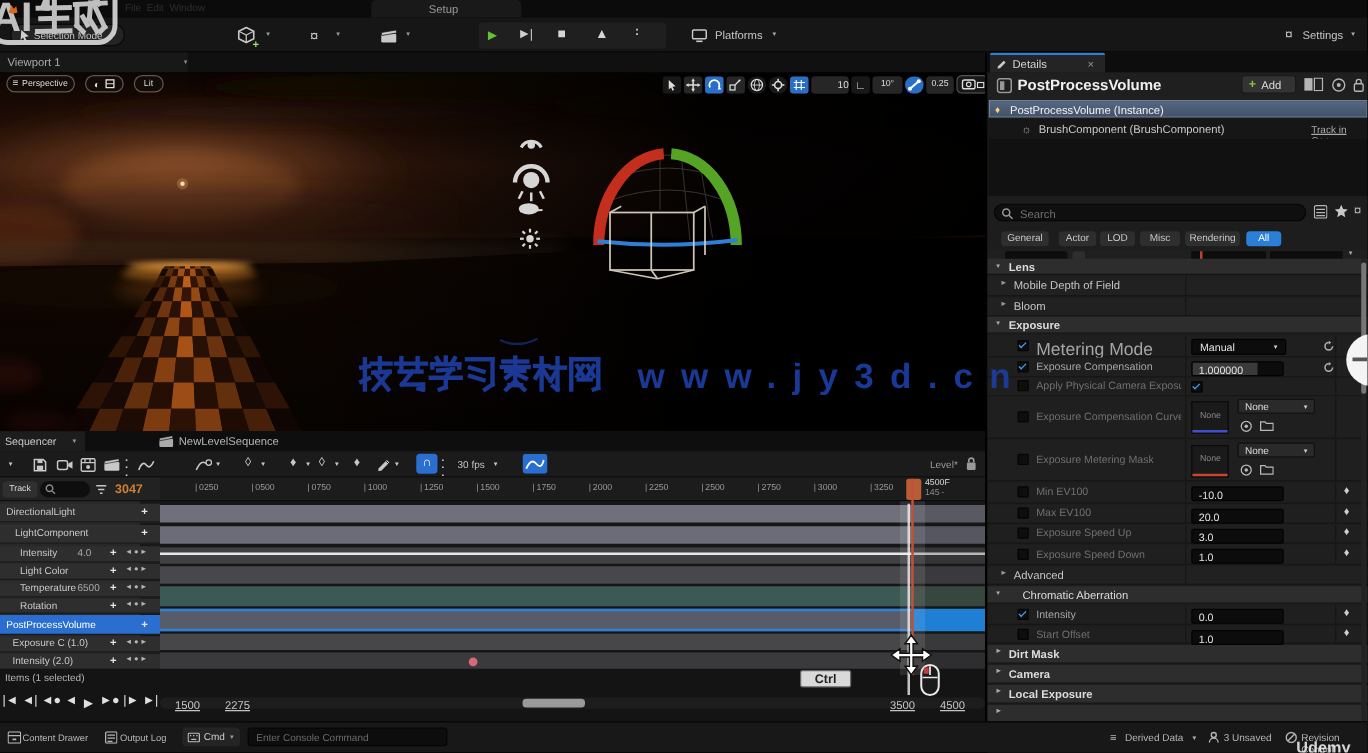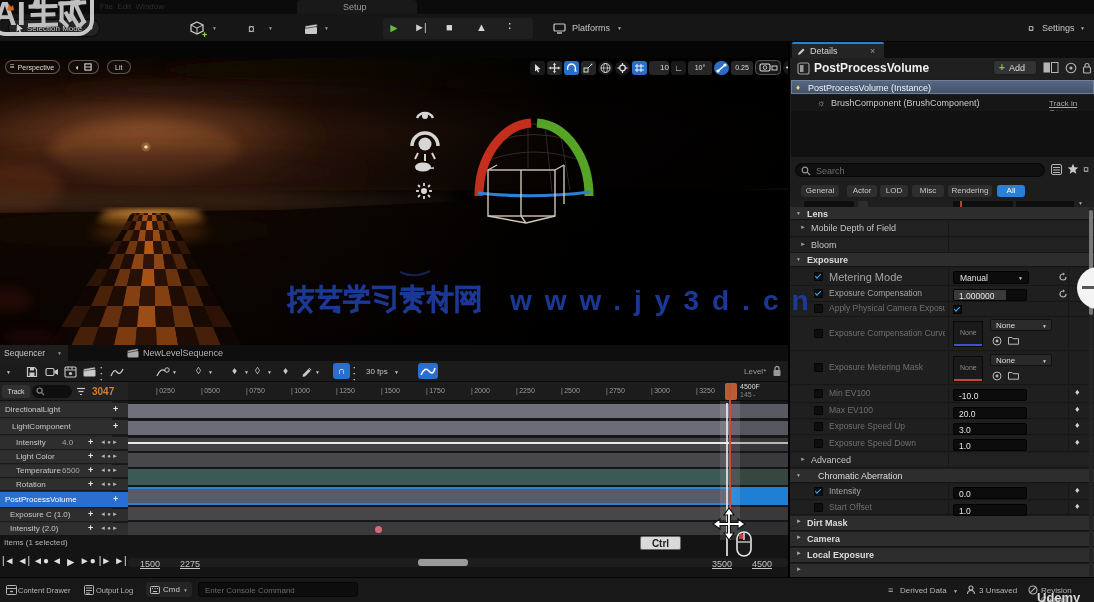--- a/index.html
+++ b/index.html
@@ -57,20 +57,25 @@
         <line x1="4" y1="10" x2="9" y2="10" stroke="#c8c8c8" stroke-width="1.4"></line>
       </svg>
   <div class="abs" style="left:572px;top:9px;font-size:9px;color:#c5c5c5;">Platforms</div>
   <span class="abs" style="left:617px;top:11px;font-size:5px;color:#aaa;">▼</span>
 
   <div class="abs icon" style="left:1028px;top:8px;font-size:11px;">¤</div>
   <div class="abs" style="left:1042px;top:9px;font-size:9px;color:#c5c5c5;">Settings</div>
   <span class="abs" style="left:1080px;top:11px;font-size:5px;color:#aaa;">▼</span>
 </div>
 
+<div class="abs" style="left:0;top:42px;width:788px;height:16px;background:#101010;">
+  <div class="abs" style="left:0;top:0;width:150px;height:16px;background:#181818;"></div>
+  <div class="abs" style="left:6px;top:3px;font-size:9px;color:#aaa;">Viewport 1</div>
+  <span class="abs" style="left:146px;top:5px;font-size:5px;color:#888;">▼</span>
+</div>
 
 <div class="abs" style="left:0;top:58px;width:788px;height:287px;overflow:hidden;background:#000;">
 <svg width="788" height="287" viewBox="0 58 788 287">
   <defs>
     <filter id="b12" x="-50%" y="-50%" width="200%" height="200%">
             <feGaussianBlur stdDeviation="12"></feGaussianBlur>
           </filter>
     <filter id="b6" x="-50%" y="-50%" width="200%" height="200%">
             <feGaussianBlur stdDeviation="6"></feGaussianBlur>
           </filter>
@@ -413,21 +418,21 @@
       </svg>
   <svg width="15" height="14">
         <rect width="15" height="14" rx="3" fill="#2a6fc4"></rect>
         <g stroke="#fff" stroke-width="0.9">
           <line x1="3" y1="5" x2="12" y2="5"></line>
           <line x1="3" y1="9" x2="12" y2="9"></line>
           <line x1="5" y1="3" x2="5" y2="11"></line>
           <line x1="9" y1="3" x2="9" y2="11"></line>
         </g>
       </svg>
-  <div style="width:20px;height:14px;background:rgba(45,45,45,0.85);border-radius:3px;color:#ddd;font-size:8px;text-align:right;line-height:14px;">10</div>
+  <div style="width:30px;height:14px;background:rgba(45,45,45,0.85);border-radius:3px;color:#ddd;font-size:8px;text-align:right;line-height:14px;">10</div>
   <div style="width:15px;height:14px;background:rgba(30,30,30,0.8);border-radius:3px;color:#ddd;font-size:9px;text-align:center;line-height:14px;">∟</div>
   <div style="width:24px;height:14px;background:rgba(45,45,45,0.85);border-radius:3px;color:#ddd;font-size:7px;text-align:center;line-height:14px;">10°</div>
   <svg width="15" height="14">
         <rect width="15" height="14" rx="7" fill="#2a6fc4"></rect>
         <line x1="4" y1="10" x2="11" y2="4" stroke="#fff" stroke-width="1.6"></line>
         <circle cx="4" cy="10" r="1.6" fill="#fff"></circle>
         <circle cx="11" cy="4" r="1.6" fill="#fff"></circle>
       </svg>
   <div style="width:22px;height:14px;background:rgba(45,45,45,0.85);border-radius:3px;color:#ddd;font-size:7px;text-align:center;line-height:14px;">0.25</div>
   <svg width="26" height="15">
@@ -740,21 +745,21 @@
 <span style="position:absolute;left:17px;top:2px;font-size:9px;font-weight:bold;color:#dcdcdc;">Exposure</span>
       </div>
 <div class="abs" style="left:0;top:196px;width:305px;height:15px;background:#212121;border-bottom:1px solid #161616;">
 <span style="position:absolute;left:10px;top:3px;font-size:6px;color:#999;">►</span>
 <span style="position:absolute;left:21px;top:2px;font-size:9px;color:#c5c5c5;">Bloom</span>
 <div style="position:absolute;left:158px;top:0;width:1px;height:100%;background:#161616;"></div>
       </div>
 <div class="abs" style="left:0;top:226px;width:305px;height:18px;background:#1f1f1f;border-bottom:1px solid #161616;">
 <div style="position:absolute;left:24px;top:4px;width:9px;height:9px;background:#0e0e0e;border:1px solid #050505;border-radius:1px;"></div>
 <div style="position:absolute;left:25px;top:6px;width:6px;height:3px;border-left:1.6px solid #3fa7ff;border-bottom:1.6px solid #3fa7ff;transform:rotate(-45deg);"></div>
-<span style="position:absolute;left:39px;top:3px;font-size:11px;color:#a5a5a5;white-space:nowrap;overflow:hidden;max-width:116px;display:inline-block;">Metering Mode</span>
+<span style="position:absolute;left:39px;top:3px;font-size:14px;color:#a5a5a5;white-space:nowrap;overflow:hidden;max-width:116px;display:inline-block;">Metering Mode</span>
 <div style="position:absolute;left:158px;top:0;width:1px;height:100%;background:#161616;"></div>
 <div style="position:absolute;left:278px;top:0;width:1px;height:100%;background:#161616;"></div>
 <div style="position:absolute;left:163px;top:3px;width:76px;height:13px;background:#0c0c0c;border:1px solid #030303;border-radius:2px;">
           <span style="position:absolute;left:6px;top:1px;font-size:8.5px;color:#e3e3e3;">Manual</span>
           <span style="position:absolute;right:5px;top:3px;font-size:5px;color:#ccc;">▼</span>
         </div>
 <svg style="position:absolute;left:268px;top:4px;" width="10" height="10" viewBox="0 0 10 10">
           <path d="M 8 5 A 3 3 0 1 1 5 2" fill="none" stroke="#b0b0b0" stroke-width="1.2"></path>
           <polygon points="5,0.5 5,3.5 7,2" fill="#b0b0b0"></polygon>
         </svg>

